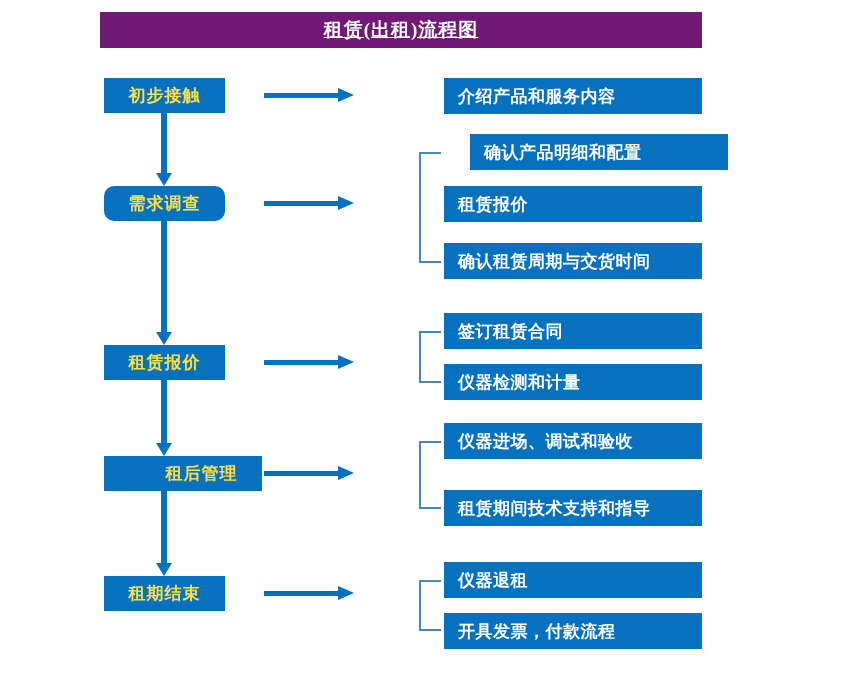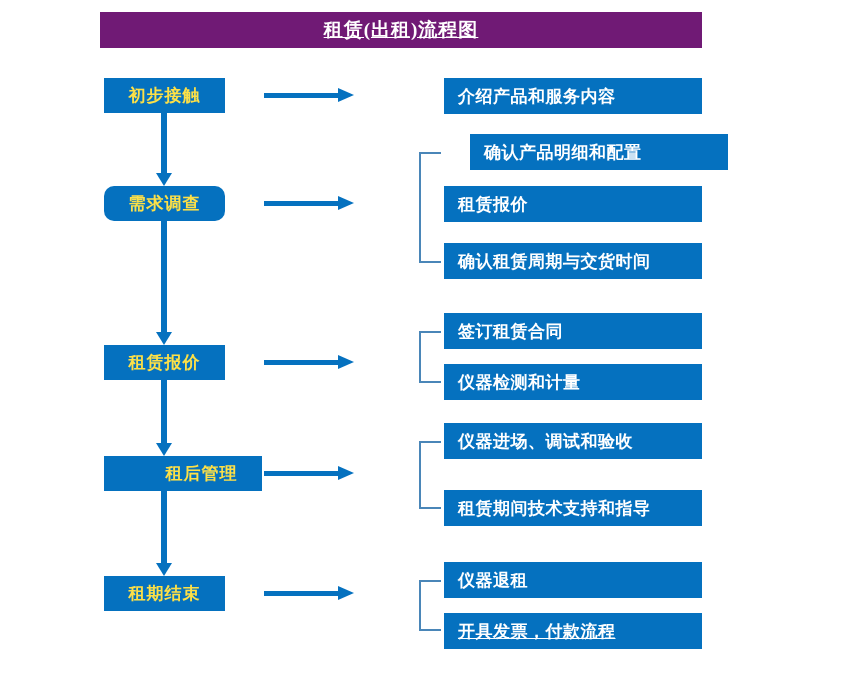--- a/index.html
+++ b/index.html
@@ -188,21 +188,21 @@
   </div>
   <div class="detail-box" id="detail-6" style="top: 423px;">
     <span>仪器进场、调试和验收</span>
   </div>
   <div class="detail-box" id="detail-7" style="top: 490px;">
     <span>租赁期间技术支持和指导</span>
   </div>
   <div class="detail-box" id="detail-8" style="top: 562px;">
     <span>仪器退租</span>
   </div>
-  <div class="detail-box" id="detail-9" style="top: 613px; text-decoration: underline;">
+  <div class="detail-box" id="detail-9" style="top: 613px;">
     <span>开具发票，付款流程</span>
   </div>
 
   <div class="h-arrow" id="harrow-0" style="top: 88px;">
     <div class="shaft"></div>
     <div class="head"></div>
   </div>
   <div class="h-arrow" id="harrow-1" style="top: 196px;">
     <div class="shaft"></div>
     <div class="head"></div>

